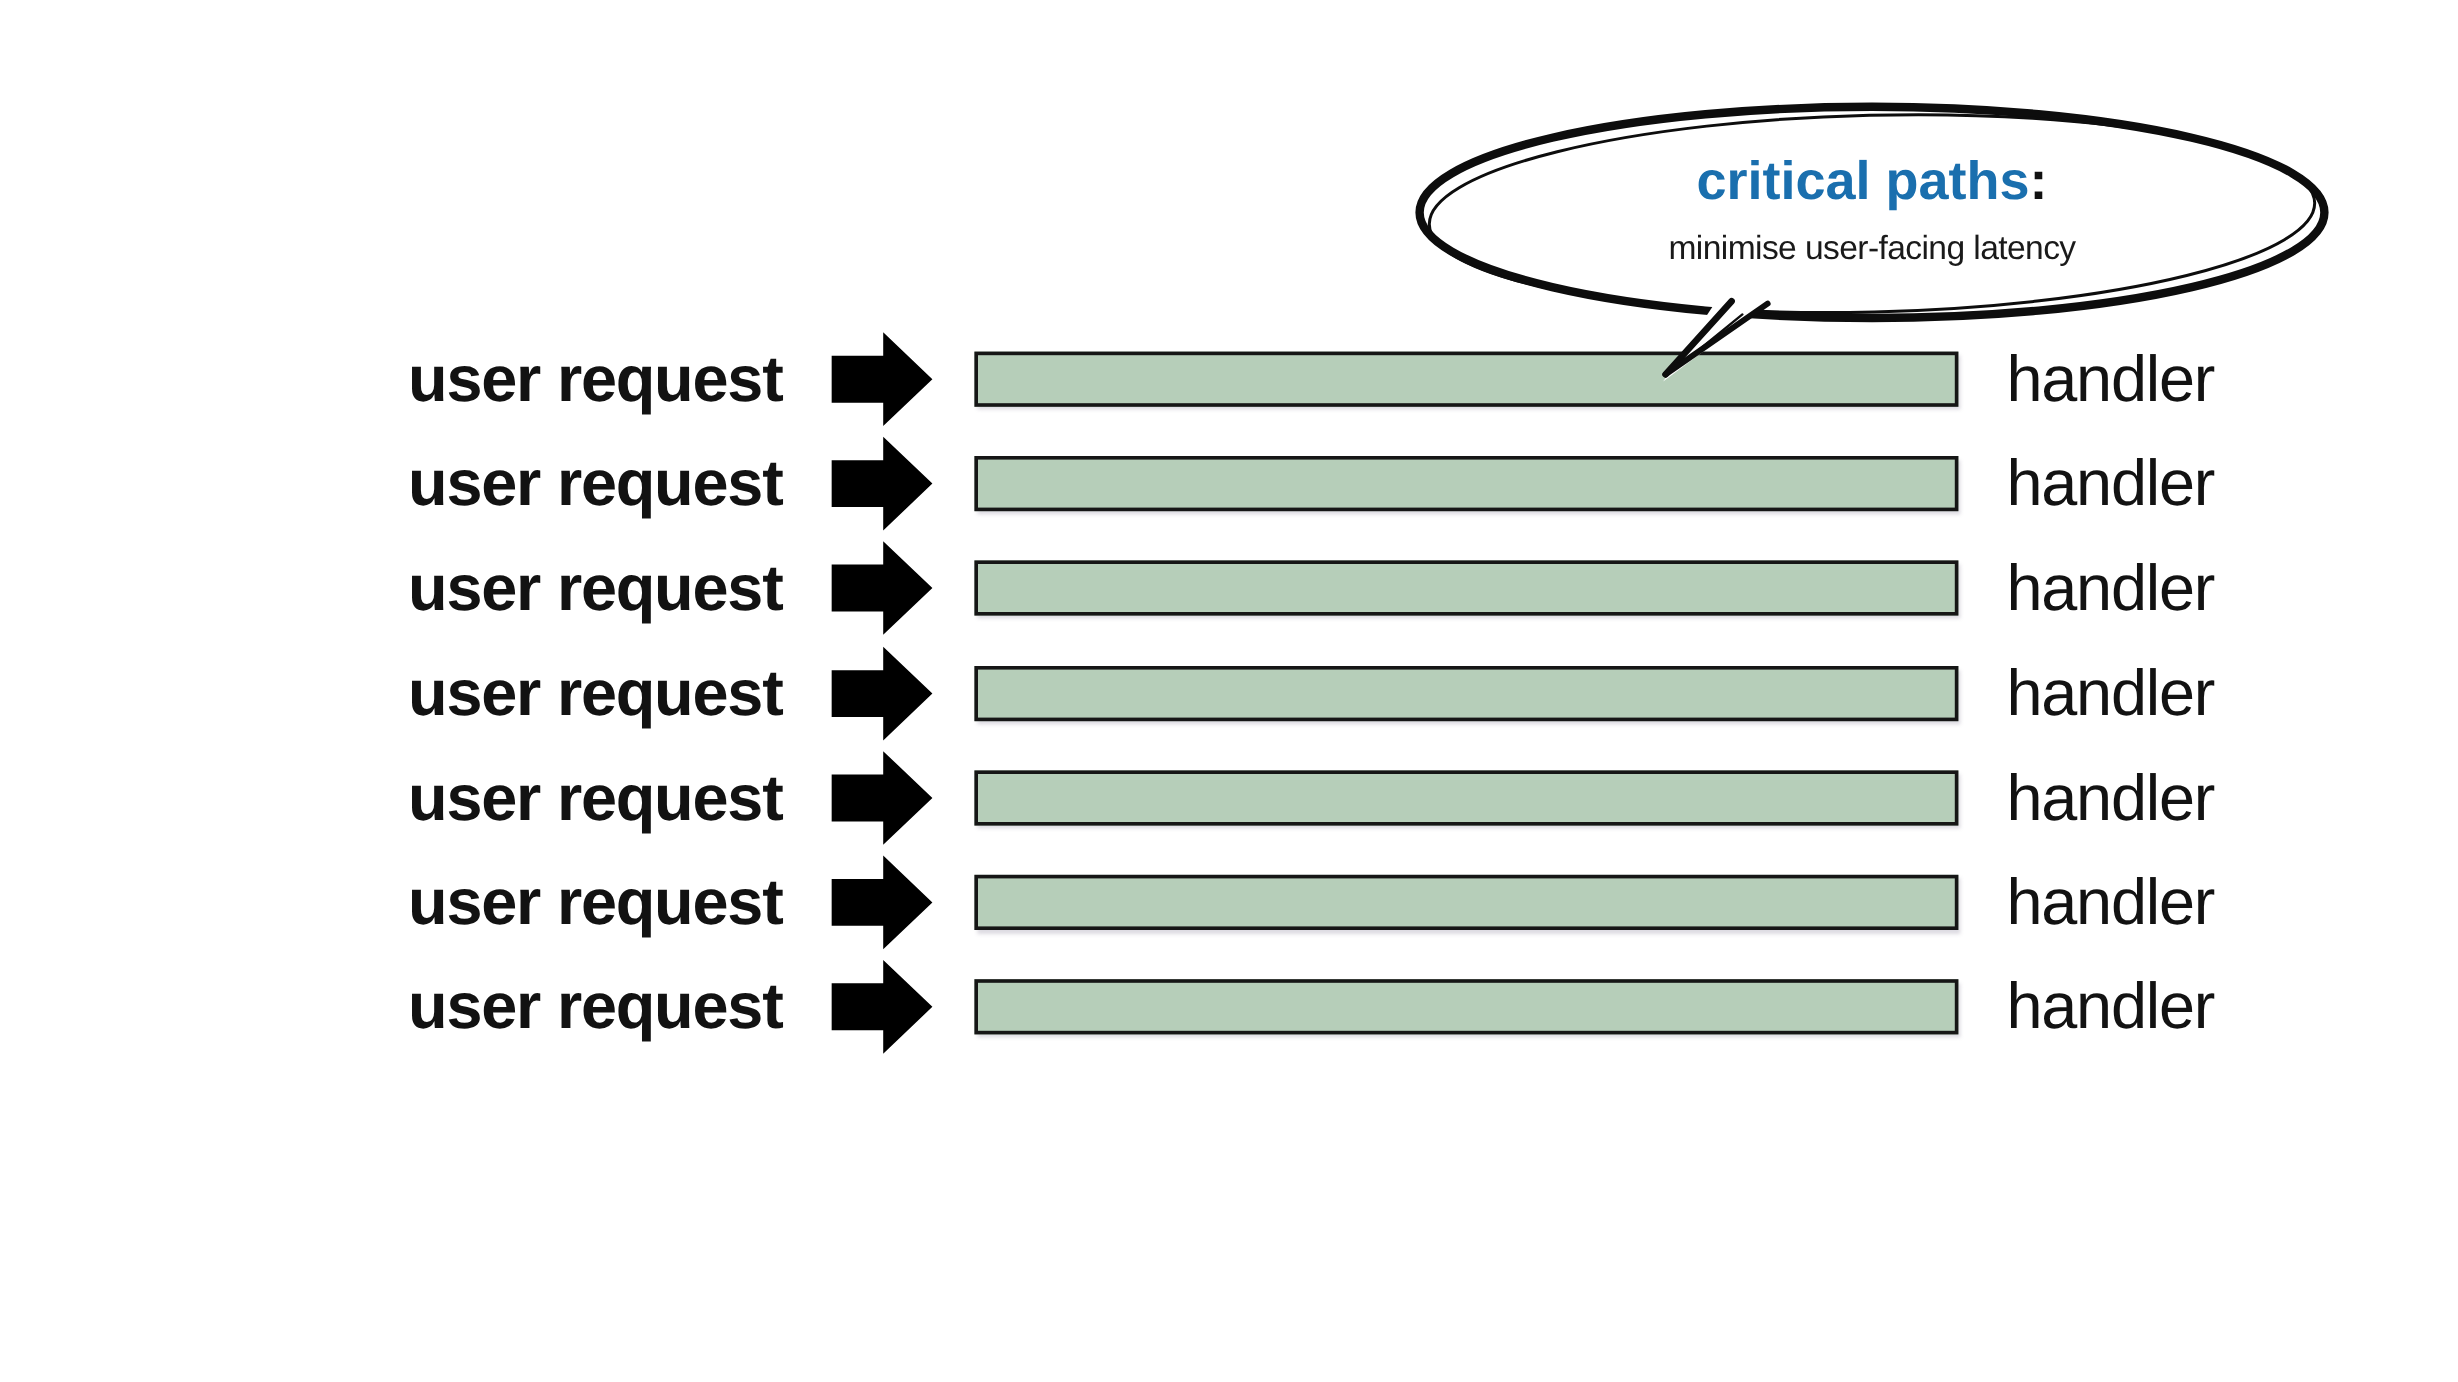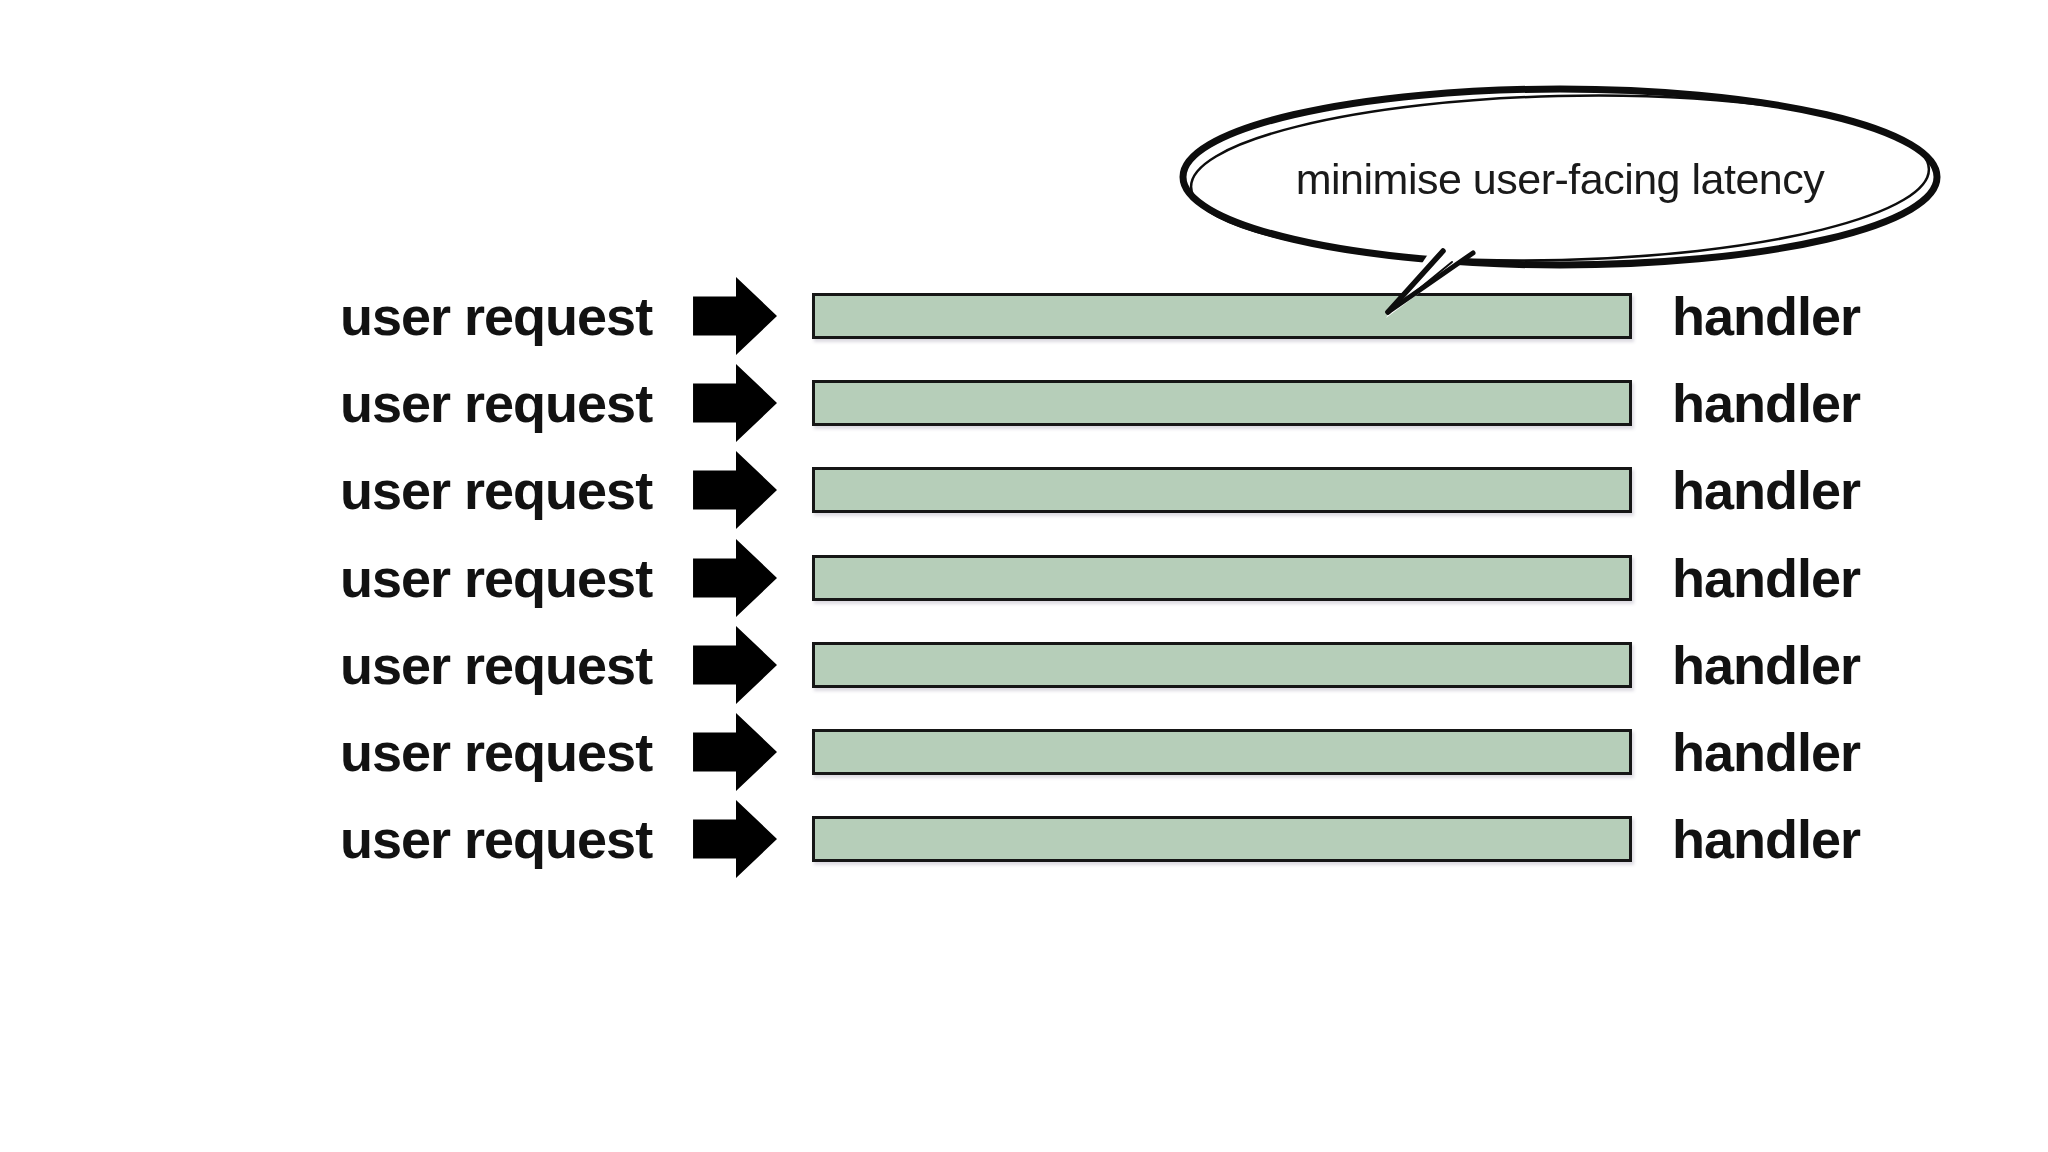--- a/index.html
+++ b/index.html
@@ -29,34 +29,34 @@
   }
   .bar{
     position:absolute;left:812px;transform:translateY(-50%);
     width:814px;height:40px;
     background:var(--bar-fill);
     border:3px solid var(--bar-border);
     box-shadow:2px 3px 3px rgba(120,110,140,.25);
   }
   .handler-label{
     position:absolute;left:1672px;transform:translateY(-50%);
-    font-size:54px;font-weight:700;letter-spacing:-1px;color:var(--ink);
+    font-size:54px;font-weight:400;letter-spacing:-1px;color:var(--ink);
     white-space:nowrap;
     text-align:center;
   }
   
   .bubble-svg{position:absolute;left:0;top:0;width:2048px;height:1152px;pointer-events:none;}
   .bubble-text{
     position:absolute;left:1190px;top:95px;width:740px;height:168px;
     display:flex;flex-direction:column;align-items:center;justify-content:center;
     text-align:center;line-height:56px;pointer-events:none;
   }
   .bubble-title{font-size:45px;font-weight:700;color:var(--accent);white-space:nowrap;}
   .bubble-title .colon{color:#111111;}
-  .bubble-subtitle{font-size:43px;font-weight:400;color:#1a1a1a;white-space:nowrap;letter-spacing:-0.5px;}
+  .bubble-subtitle{font-size:28px;font-weight:400;color:#1a1a1a;white-space:nowrap;letter-spacing:-0.5px;}
 </style>
 </head>
 <body>
 
 <div class="canvas">
 
   <div id="rows">
     <div class="row" style="top: 316px;">
       <div class="req-label">user request</div>
       <svg class="arrow" viewBox="0 0 88 84" aria-hidden="true">
@@ -126,16 +126,17 @@
     <ellipse cx="1560" cy="178" rx="369" ry="82" fill="none" stroke="#0d0d0d" stroke-width="2.5" transform="rotate(-1.4 1560 178)"></ellipse>
 
     <polygon points="1436,242 1386,318 1482,246" fill="#ffffff"></polygon>
 
     <path d="M1443,251 L1388,312" stroke="#0d0d0d" stroke-width="5.5" stroke-linecap="round" fill="none"></path>
     <path d="M1388,312 L1473,253" stroke="#0d0d0d" stroke-width="5" stroke-linecap="round" fill="none"></path>
     <path d="M1398,306 L1452,262" stroke="#0d0d0d" stroke-width="2" stroke-linecap="round" fill="none"></path>
   </svg>
 
   <div class="bubble-text">
+    <div class="bubble-title"><span>critical paths</span><span class="colon">:</span></div>
     <div class="bubble-subtitle">minimise user-facing latency</div>
   </div>
 
 </div>
 
 </body></html>

